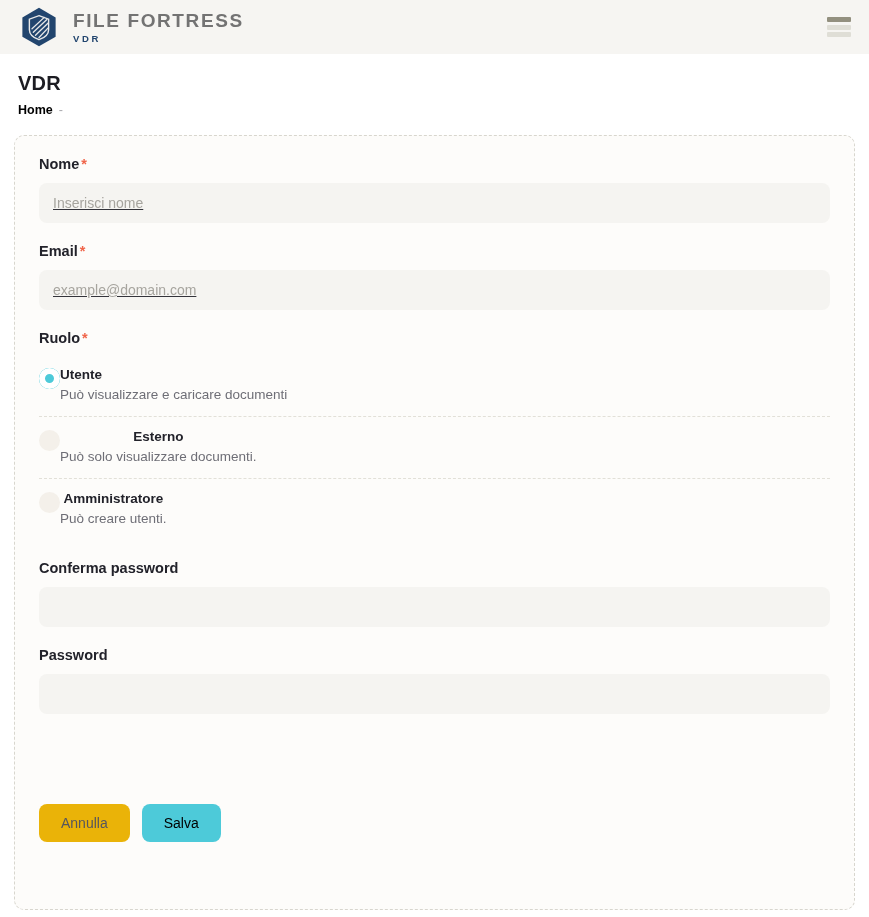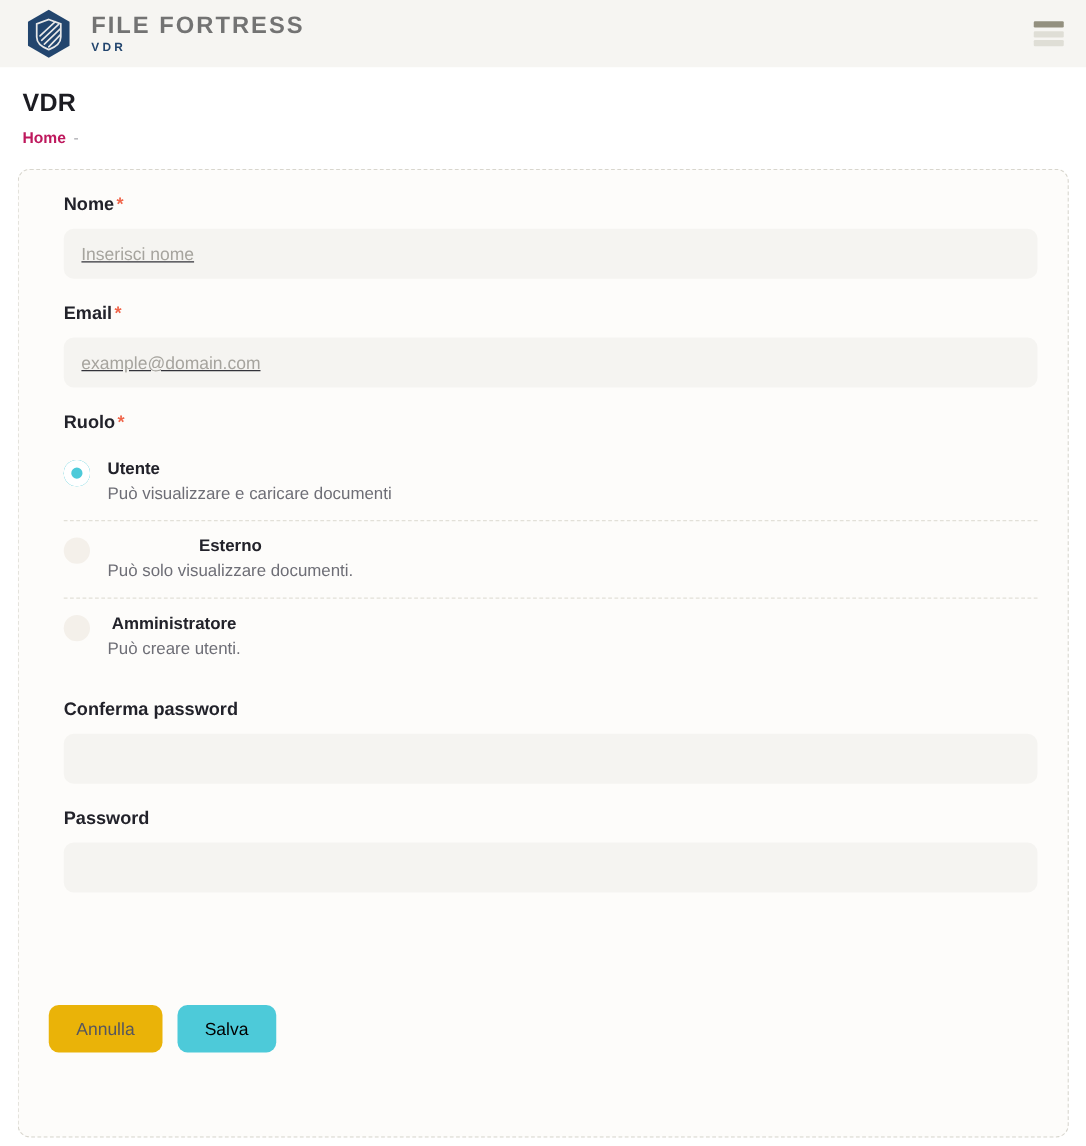--- a/index.html
+++ b/index.html
@@ -75,34 +75,34 @@
     letter-spacing: 0.2px;
   }
   .breadcrumb {
     margin-top: 8px;
     font-size: 12.5px;
     color: #6F6F77;
     display: flex;
     align-items: center;
     gap: 6px;
   }
-  .breadcrumb .crumb-link { color: #be185d; font-weight: bold; }
+  .breadcrumb .crumb-link { color: #000000; font-weight: bold; }
   .breadcrumb .crumb-sep { color: #A9A9AE; }
 
   
   .card {
     margin: 8px 14px 0 14px;
     border: 1px dashed #D8D6CE;
     border-radius: 10px;
     background: #FDFCFA;
     padding: 20px 24px 22px 24px;
     min-height: 775px;
   }
 
-  .field { margin-bottom: 20px; margin-left: 12px; }
+  .field { margin-bottom: 20px; }
   .field-label {
     font-size: 14.5px;
     font-weight: bold;
     color: #22222A;
     display: block;
     margin-bottom: 11px;
   }
   .req { color: #F0654A; font-weight: bold; margin-left: 2px; }
 
   .text-input {
@@ -118,21 +118,21 @@
     outline: none;
     text-decoration: underline;
   }
   .text-input::placeholder { color: #A6A49E; }
 
   
   .radio-group { margin-top: -2px; }
   .radio-row {
     display: flex;
     align-items: flex-start;
-    gap: 14px;
+    gap: 0;
     padding: 10px 0 12px 0;
   }
   .radio-row + .radio-row { border-top: 1px dashed #E2E0D8; text-align: center; }
   .radio-dot {
     width: 21px;
     height: 21px;
     border-radius: 50%;
     flex: 0 0 21px;
     margin-top: 3px;
     background: #F4F0EA;

